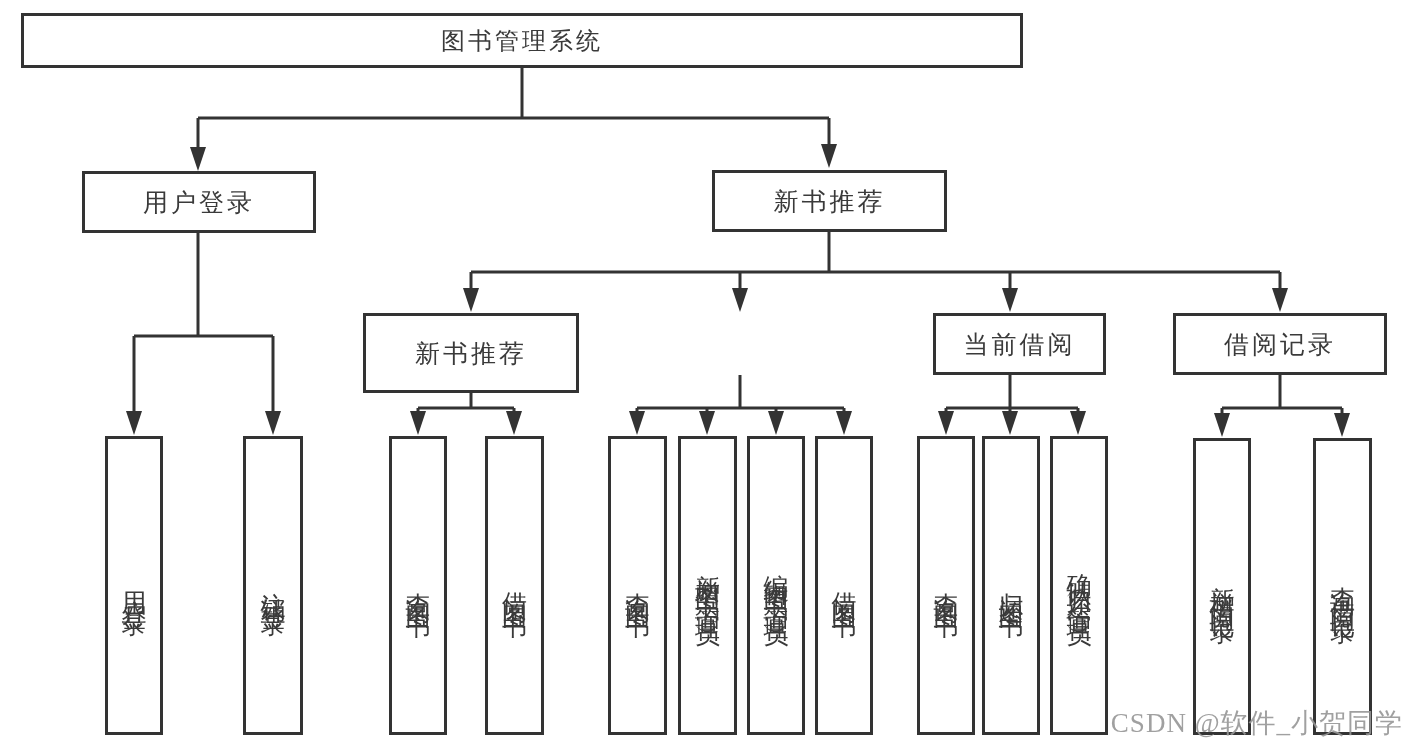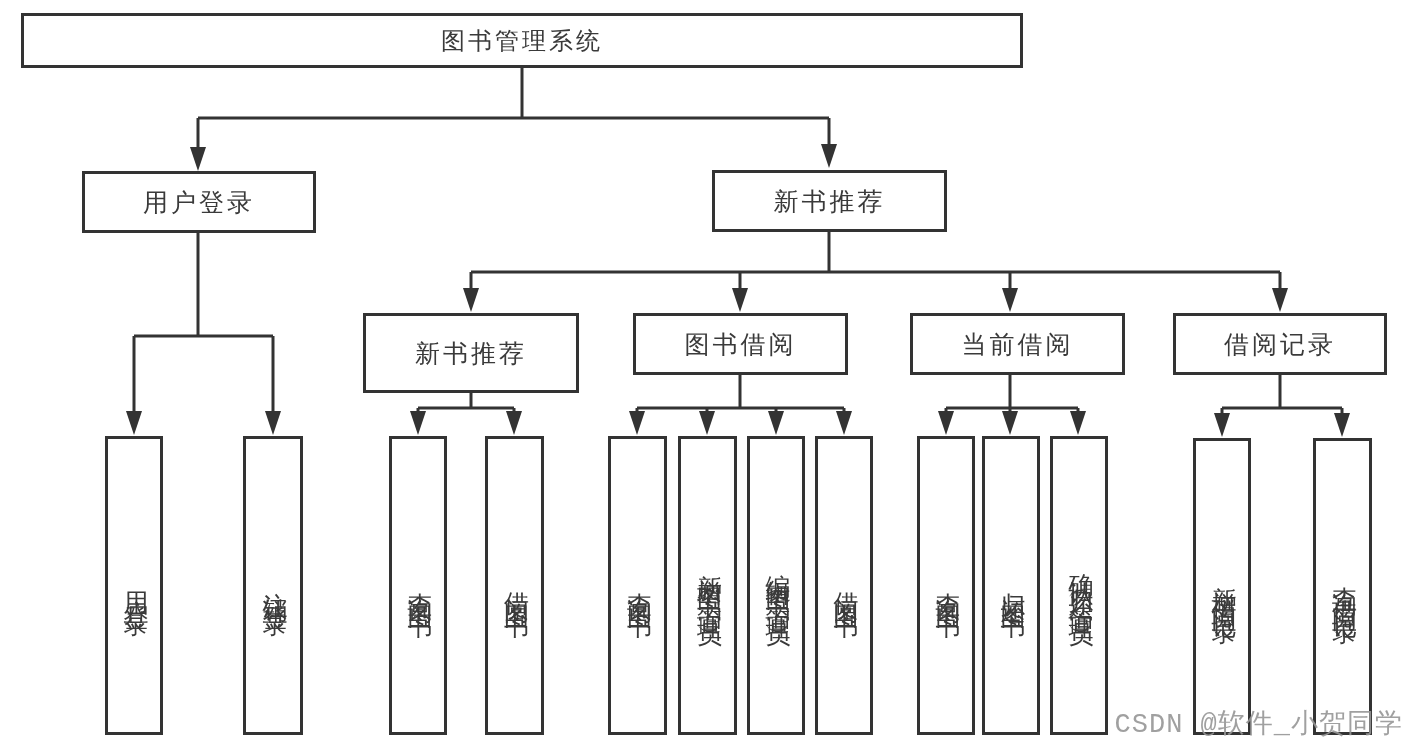--- a/index.html
+++ b/index.html
@@ -1,20 +1,20 @@
 <!DOCTYPE html>
 <html><head>
 <meta charset="utf-8">
 <style>
   html,body{margin:0;padding:0;background:#ffffff;}
   .stage{
     position:relative;
     width:1405px;height:747px;
     background:#ffffff;
-    font-family:Liberation Mono, monospace;
+    font-family:Liberation Serif, serif;
     overflow:hidden;
   }
   .wires{position:absolute;left:0;top:0;z-index:1;}
   .node{
     position:absolute;
     box-sizing:border-box;
     border:3px solid #333333;
     background:#ffffff;
     display:flex;
     align-items:center;
@@ -118,24 +118,21 @@
   <div class="node h" style="left:82px;top:171px;width:234px;height:62px">
     <span>用户登录</span>
   </div>
   <div class="node h" style="left:712px;top:170px;width:235px;height:62px">
     <span>新书推荐</span>
   </div>
 
   <div class="node h" style="left:363px;top:313px;width:216px;height:80px">
     <span>新书推荐</span>
   </div>
-  <div class="node h" style="left:633px;top:313px;width:215px;height:62px">
-    <span>图书借阅</span>
-  </div>
-  <div class="node h" style="left:910px;top:313px;width:215px;height:62px">
+  <div class="node h" style="left:933px;top:313px;width:173px;height:62px">
     <span>当前借阅</span>
   </div>
   <div class="node h" style="left:1173px;top:313px;width:214px;height:62px">
     <span>借阅记录</span>
   </div>
 
   <div class="node v" style="left:105px;top:436px;width:58px;height:299px">
     <span>用户登录</span>
   </div>
   <div class="node v" style="left:243px;top:436px;width:60px;height:299px">

